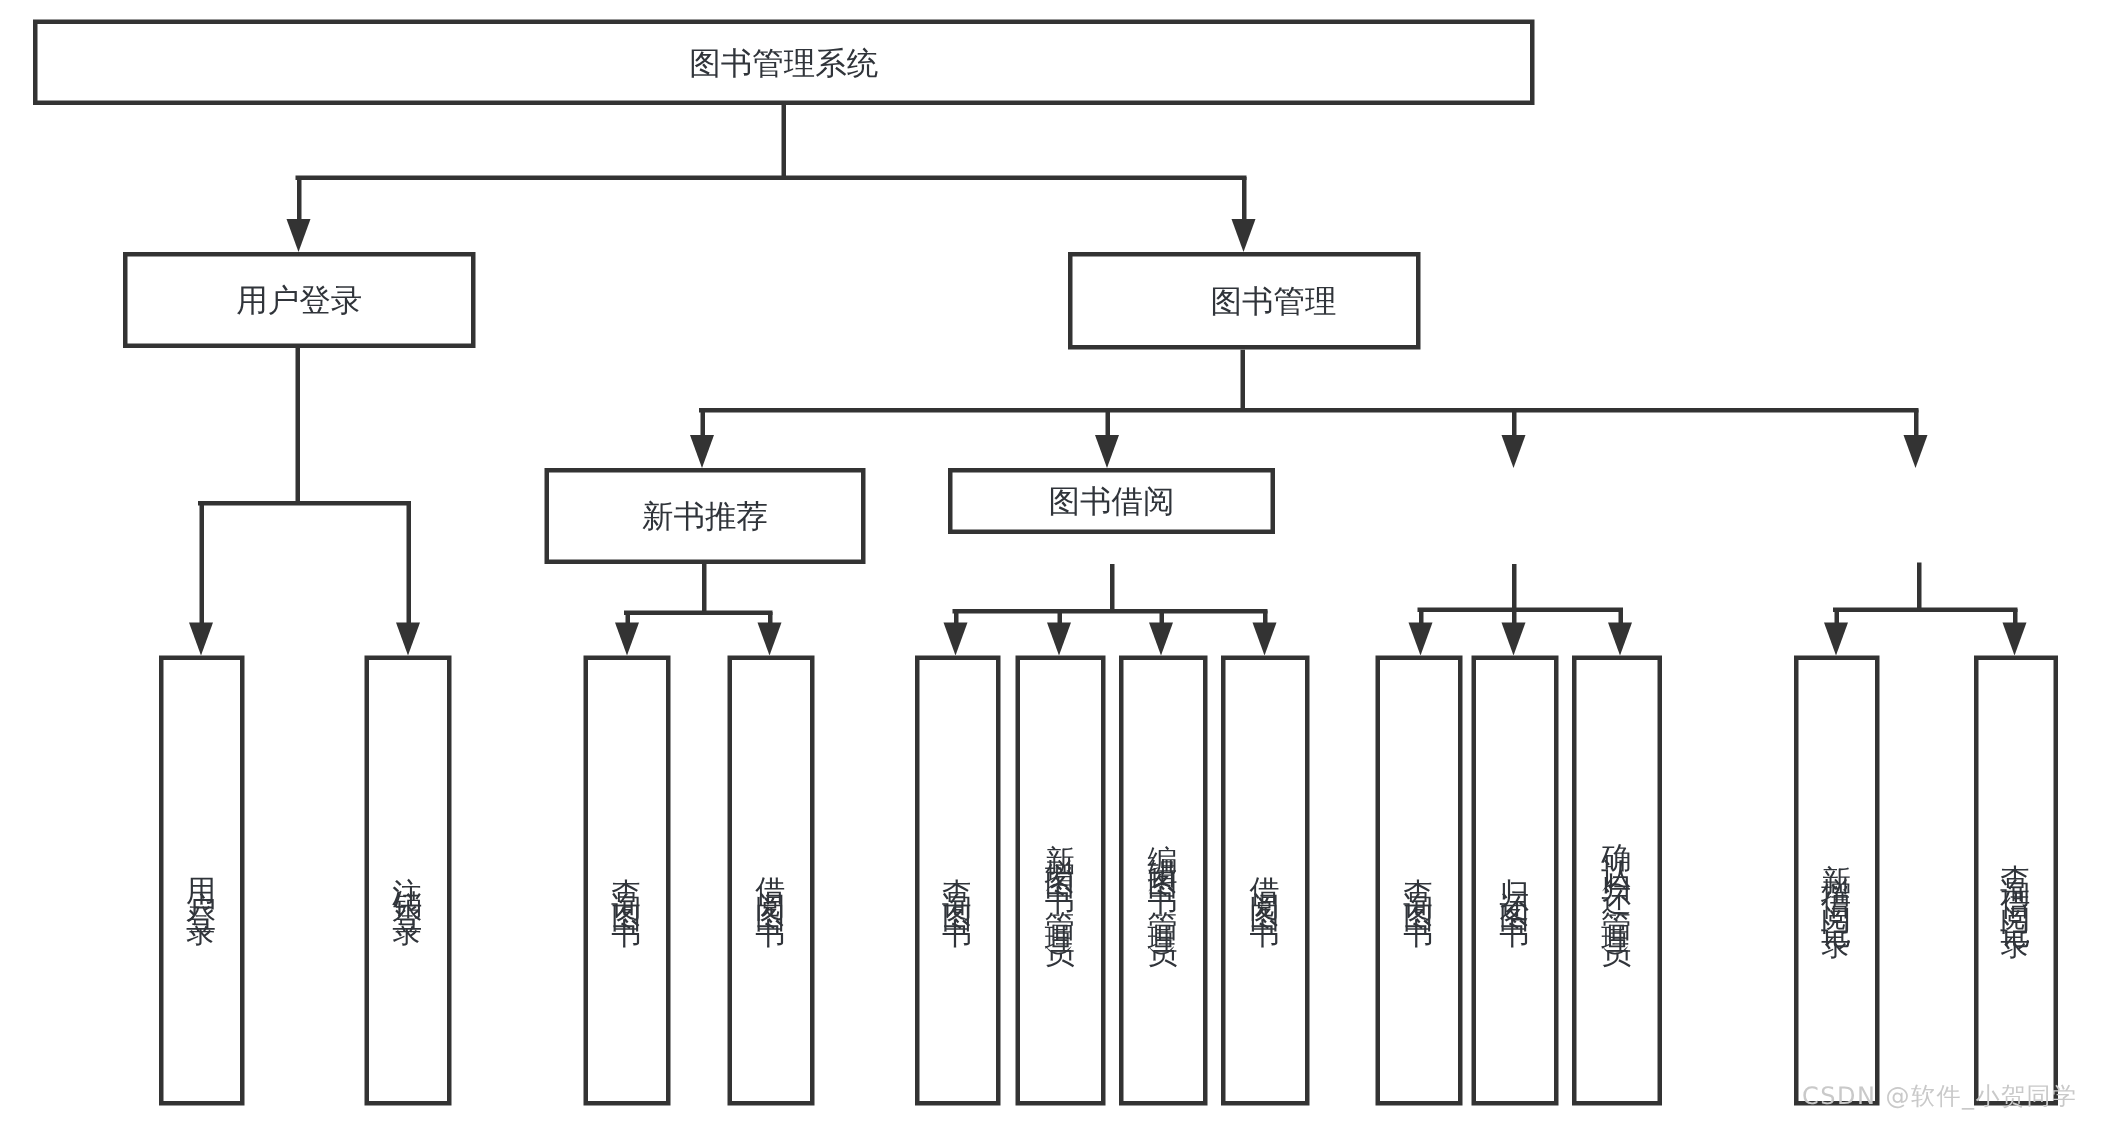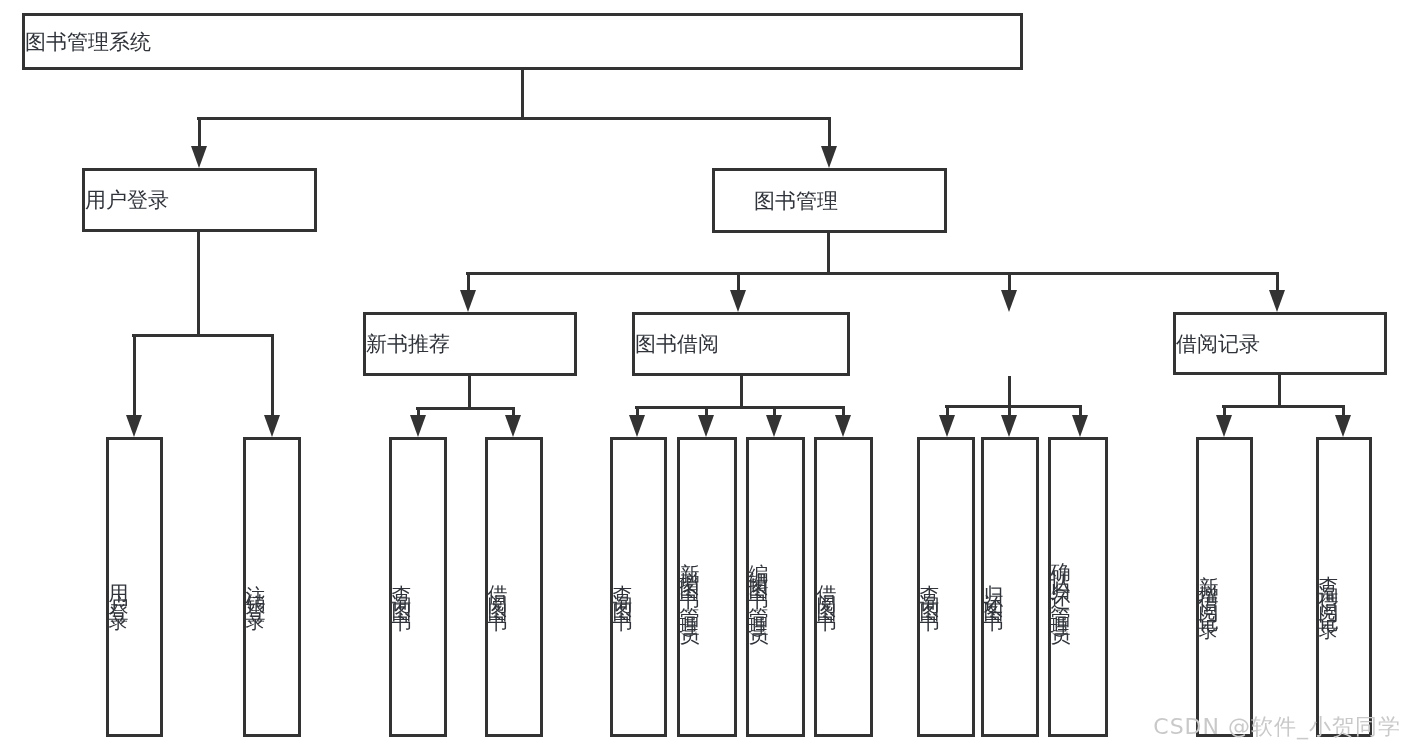--- a/index.html
+++ b/index.html
@@ -3,39 +3,39 @@
 <meta charset="utf-8">
 <style>
   html,body{margin:0;padding:0;background:#ffffff;}
   #stage{
     position:relative;width:1405px;height:747px;background:var(--bg,#fff);
     font-family:"DejaVu Sans","Liberation Sans",sans-serif;overflow:hidden;
   }
   .node{
     position:absolute;box-sizing:border-box;
     border:3px solid var(--line,#333);background:#fff;
-    display:flex;align-items:center;
+    display:flex;align-items:center;justify-content:center;
     color:var(--text,#30343a);
   }
   .node .lbl{font-size:21px;white-space:nowrap;}
   .node.vertical{border-width:3px;}
   .node.vertical .lbl{
     writing-mode:vertical-rl;text-orientation:mixed;
     font-size:20px;letter-spacing:9px;line-height:1;
   }
   .cline{position:absolute;background:var(--line,#333);}
   .arrow-tail{position:absolute;width:3px;background:var(--line,#333);}
   .arrow-head{
     position:absolute;width:0;height:0;
     border-left:8px solid transparent;border-right:8px solid transparent;
     border-top:22px solid var(--line,#333);
   }
   .watermark{
-    position:absolute;right:4px;bottom:5px;z-index:6;
-    font-size:22px;letter-spacing:1px;color:var(--wm,#c9c9c9);
+    position:absolute;right:20px;bottom:5px;z-index:6;
+    font-size:16px;letter-spacing:1px;color:var(--wm,#c9c9c9);
   }
 </style>
 </head>
 <body>
 
 <div id="stage" style="--line: #333333; --text: #30343a; --bg: #ffffff; --wm: #c9c9c9;">
   <div class="watermark">CSDN @软件_小贺同学</div>
 <div class="cline" style="left: 521px; top: 70px; width: 3px; height: 48px;"></div>
     <div class="cline" style="left: 197px; top: 117px; width: 634px; height: 3px;"></div>
     <div class="cline" style="left: 197px; top: 232px; width: 3px; height: 103px;"></div>
@@ -93,25 +93,22 @@
     </div>
     <div class="node" style="left: 82px; top: 168px; width: 235px; height: 64px;">
       <span class="lbl">用户登录</span>
     </div>
     <div class="node" style="left: 712px; top: 168px; width: 235px; height: 65px; padding-left: 39px;">
       <span class="lbl">图书管理</span>
     </div>
     <div class="node" style="left: 363px; top: 312px; width: 214px; height: 64px; font-family: Liberation Mono, monospace;">
       <span class="lbl">新书推荐</span>
     </div>
-    <div class="node" style="left: 632px; top: 312px; width: 218px; height: 64px;">
+    <div class="node" style="left: 632px; top: 312px; width: 218px; height: 44px;">
       <span class="lbl">图书借阅</span>
-    </div>
-    <div class="node" style="left: 1173px; top: 312px; width: 214px; height: 63px;">
-      <span class="lbl">借阅记录</span>
     </div>
     <div class="node vertical" style="left: 106px; top: 437px; width: 57px; height: 300px;">
       <span class="lbl">用户登录</span>
     </div>
     <div class="node vertical" style="left: 243px; top: 437px; width: 58px; height: 300px;">
       <span class="lbl">注销登录</span>
     </div>
     <div class="node vertical" style="left: 389px; top: 437px; width: 58px; height: 300px;">
       <span class="lbl">查询图书</span>
     </div>

